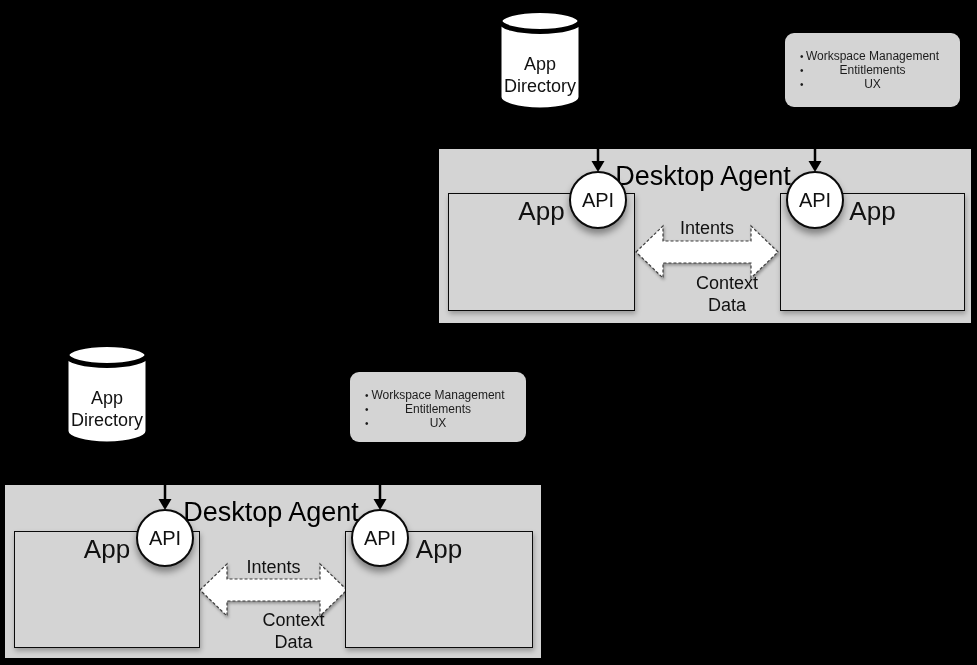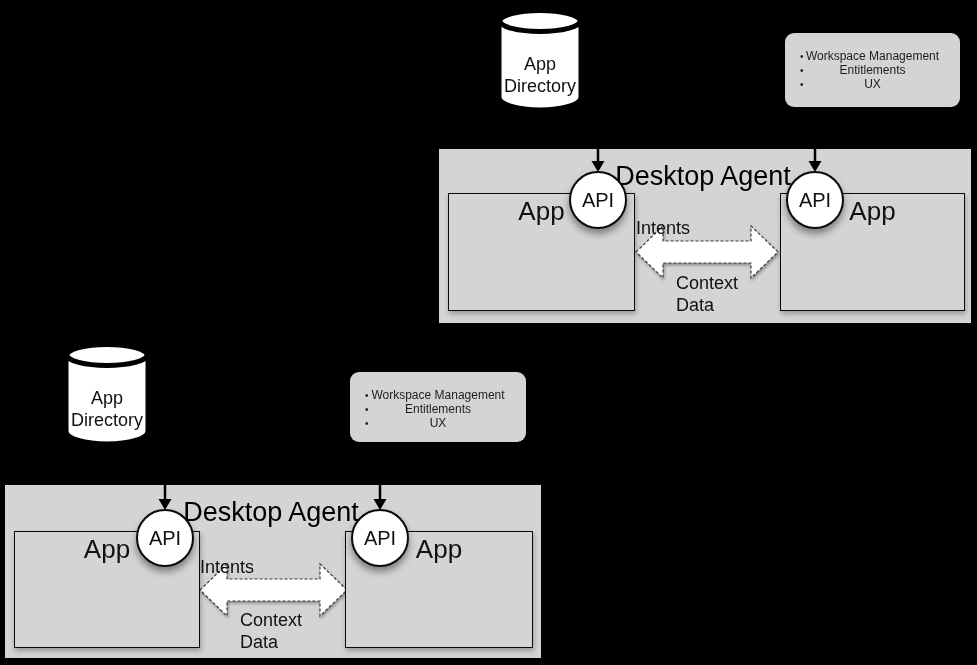--- a/index.html
+++ b/index.html
@@ -23,21 +23,21 @@
   .overlay{position:absolute;left:0;top:0;}
   .agent-title{position:absolute;left:0;right:4px;top:12px;text-align:center;
     font-size:27px;line-height:31px;color:#000;}
   .app-box{position:absolute;background:#d4d4d4;border:1.5px solid #0a0a0a;
     box-sizing:border-box;box-shadow:1px 3px 5px rgba(0,0,0,0.28);}
   .app-label{text-align:center;font-size:26px;line-height:30px;margin-top:2px;color:#111;}
   .api-circle{position:absolute;width:58px;height:58px;border-radius:50%;
     background:#fff;border:2px solid #0a0a0a;box-sizing:border-box;
     display:flex;align-items:center;justify-content:center;
     font-size:20px;color:#111;box-shadow:0 5px 7px rgba(0,0,0,0.4);}
-  .arrow-label{position:absolute;font-size:18px;line-height:22px;color:#111;}
+  .arrow-label{position:absolute;text-align:center;font-size:18px;line-height:22px;color:#111;}
   .arrow-label span{display:block;margin-left:40px;}
   .dbl-arrow{fill:#fff;stroke:#3d3d3d;stroke-width:1.2;stroke-dasharray:3,2;
     filter:drop-shadow(1px 2px 1.5px rgba(0,0,0,0.35));}
   .conn-line{stroke:#000;stroke-width:2.5;}
   .conn-head{fill:#000;}
 </style>
 </head>
 <body>
 
 <div class="stage">

